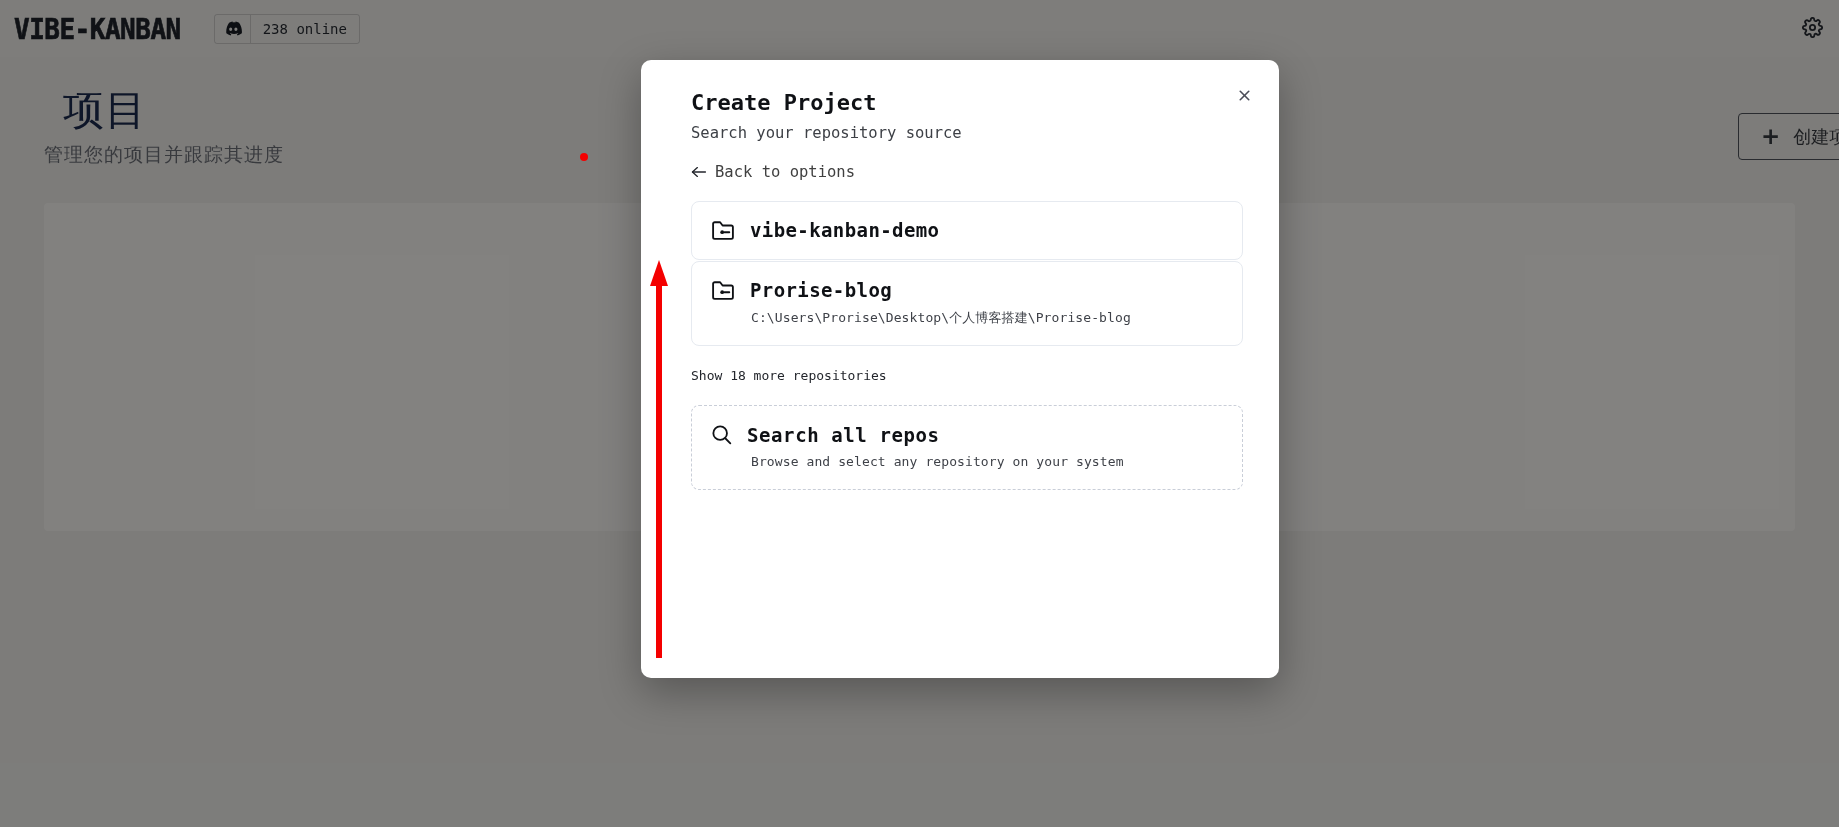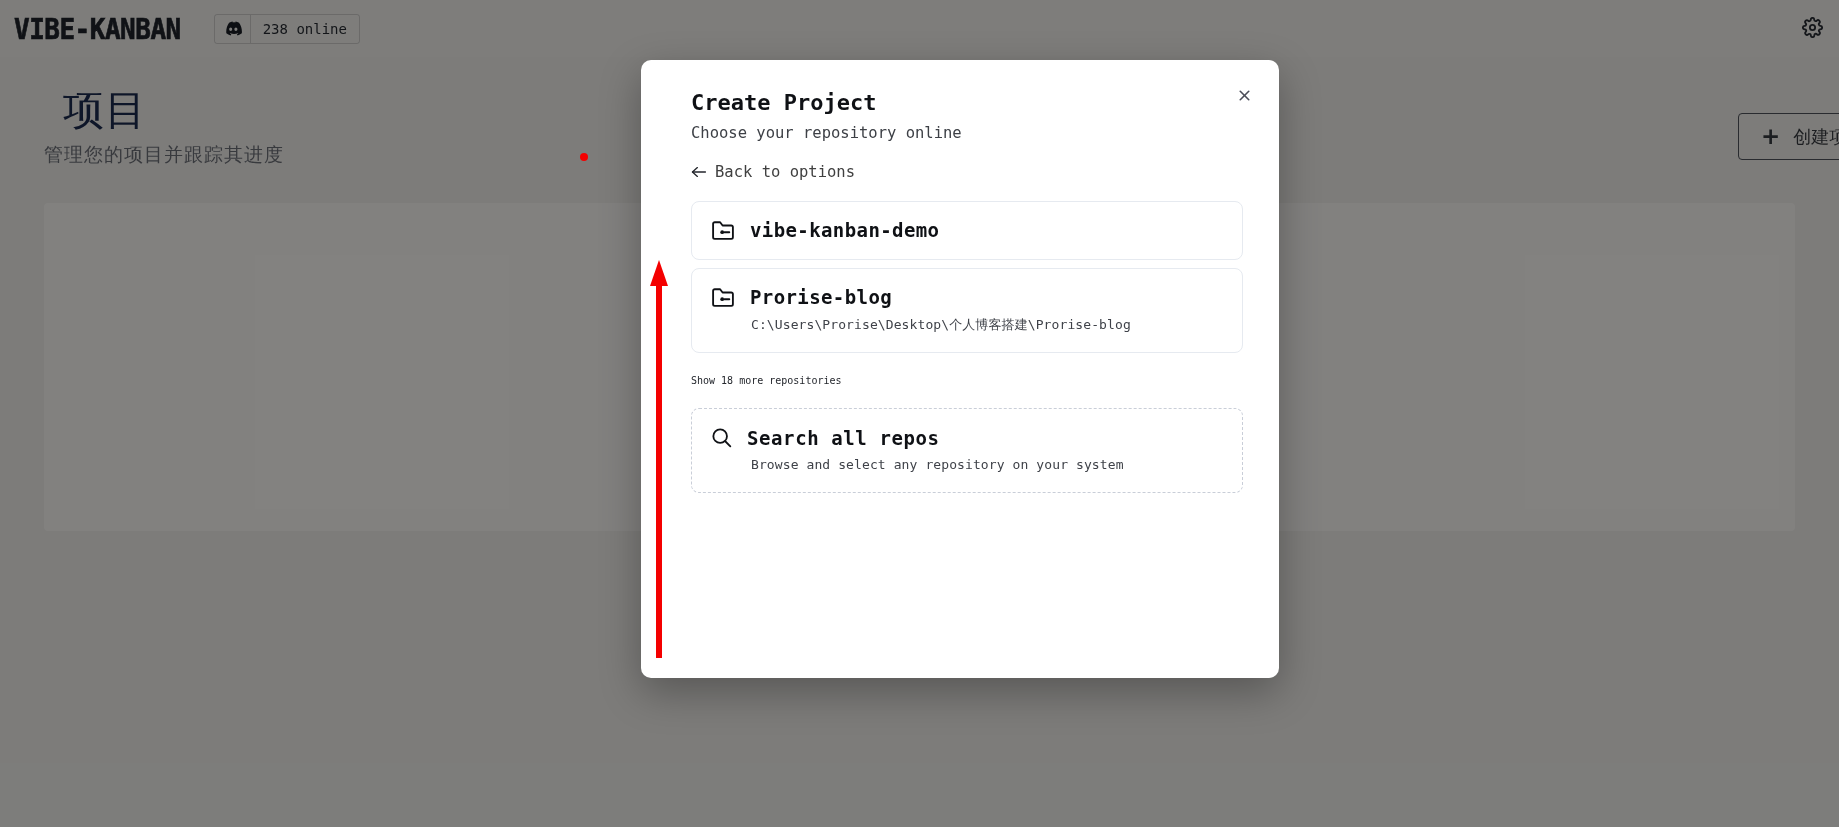--- a/index.html
+++ b/index.html
@@ -176,21 +176,21 @@
     gap: 8px;
     font-family: "DejaVu Sans Mono", monospace;
     font-size: 15.5px;
     color: #404040;
   }
 
   #repo-list {
     margin-top: 20px;
     display: flex;
     flex-direction: column;
-    gap: 8px;
+    gap: 1px;
   }
 
   .repo-card {
     border: 1px solid #e6eaf0;
     border-radius: 8px;
     padding: 17px 18px 18px 18px;
     background: #fff;
   }
   .repo-row {
     display: flex;
@@ -210,21 +210,21 @@
     font-family: "DejaVu Sans Mono", monospace;
     font-size: 13px;
     color: #3f4249;
     letter-spacing: 0.1px;
     white-space: nowrap;
   }
 
   #show-more {
     margin-top: 22px;
     font-family: "DejaVu Sans Mono", monospace;
-    font-size: 10px;
+    font-size: 13px;
     color: #23262c;
   }
 
   #search-card {
     margin-top: 22px;
     border: 1.6px dashed #c9ced8;
     border-radius: 8px;
     padding: 17px 18px 20px 18px;
   }
   #search-card .repo-name { letter-spacing: 0.6px; }
@@ -292,21 +292,21 @@
   <div id="modal-close">
     <span>
       <svg class="svg-blk" width="17" height="17" viewBox="0 0 24 24" fill="none" stroke="#4b4d58" stroke-width="2.3" stroke-linecap="round">
         <line x1="18" y1="6" x2="6" y2="18"></line>
           <line x1="6" y1="6" x2="18" y2="18"></line>
       </svg>
     </span>
   </div>
 
   <div id="modal-title">Create Project</div>
-  <div id="modal-sub">Choose your repository online</div>
+  <div id="modal-sub">Search your repository source</div>
 
   <div id="back-link">
     <span>
       <svg class="svg-blk" width="16" height="14" viewBox="0 0 20 14" fill="none" stroke="#23262c" stroke-width="1.7" stroke-linecap="round" stroke-linejoin="round">
         <line x1="18" y1="7" x2="2" y2="7"></line>
           <polyline points="8,1.5 1.8,7 8,12.5"></polyline>
       </svg>
     </span>
     <span>Back to options</span>
   </div>

